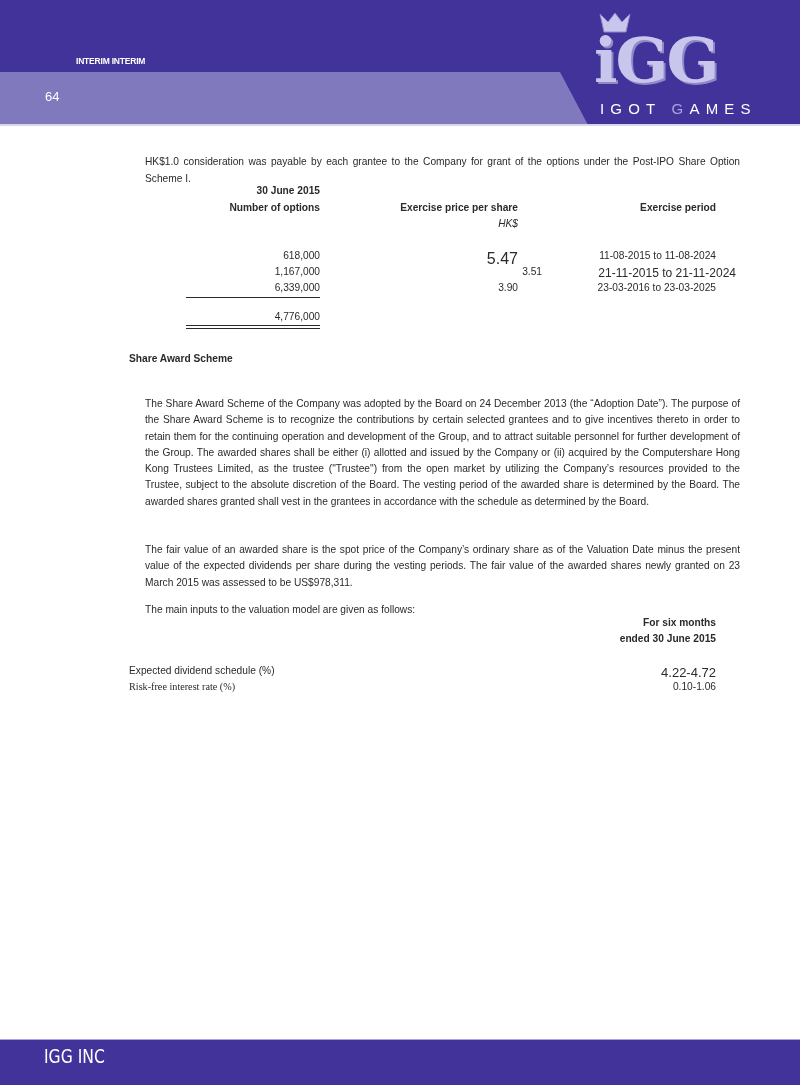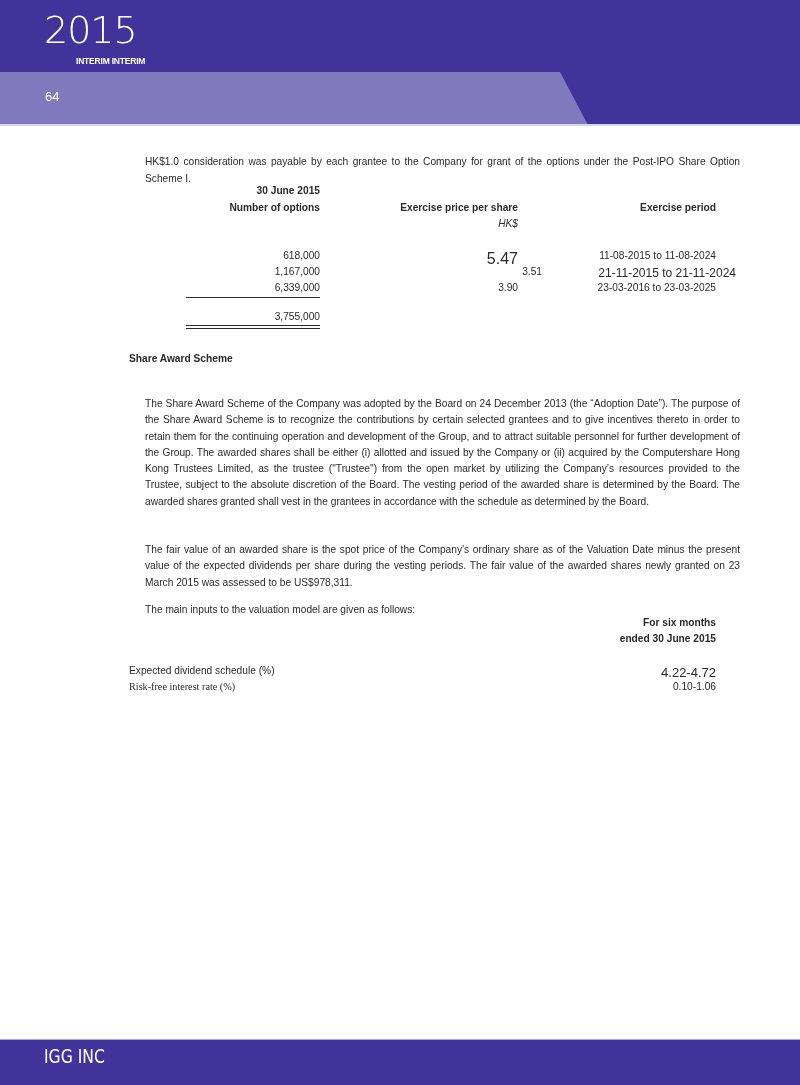--- a/index.html
+++ b/index.html
@@ -39,24 +39,30 @@
   .footer { position:absolute; left:0; top:1040px; width:800px; height:45px; background:#41339a; }
   .footer-top { position:absolute; left:0; top:1039px; width:800px; height:1px; background:#a9a5dd; }
   .footer-name { position:absolute; left:44px; top:1045px; color:#ffffff; font-family:"DejaVu Sans", sans-serif;
                  font-size:19px; transform:scaleX(0.82); transform-origin:left; }
 </style>
 </head>
 <body>
 
 <div class="header">
   <div class="band"></div>
-  <div class="year">2015</div>
   <div class="report-label">INTERIM INTERIM</div>
   <div class="page-num">64</div>
 
+  <div class="logo">
+    <svg class="logo-crown" width="34" height="22" viewBox="0 0 34 22">
+      <polygon points="2,2 10,10 17,1 24,10 32,2 28,20 6,20" fill="#c9c6ee" stroke="#8d88c8" stroke-width="1"></polygon>
+    </svg>
+    <div class="logo-letters">iGG</div>
+    <div class="logo-tag"><span>IGOT </span><span class="g">G</span><span>AMES</span></div>
+  </div>
 </div>
 <div class="underline-strip"></div>
 
 <p class="p-intro" style="font-size:10.2px; line-height:16.5px;">HK$1.0 consideration was payable by each grantee to the Company for grant of the options under the Post-IPO Share Option Scheme I.</p>
 
 <div>
   <div class="hdr" style="left:200px; width:120px; top:185px; font-size:10.2px;">30 June 2015</div>
   <div class="hdr" style="left:160px; width:160px; top:202px; font-size:10.2px;">Number of options</div>
   <div class="hdr" style="left:340px; width:178px; top:202px; font-size:10.2px;">Exercise price per share</div>
   <div class="cell" style="left:440px; width:78px; top:218px; font-size:10.2px; font-style:italic;">HK$</div>
@@ -72,21 +78,21 @@
     <div class="cell" style="left:464px; width:78px; top:266px; font-size:10.2px;">3.51</div>
     <div class="cell" style="left:560px; width:176px; top:266px; font-size:12px;">21-11-2015 to 21-11-2024</div>
   </div>
   <div>
     <div class="cell" style="left:200px; width:120px; top:282px; font-size:10.2px;">6,339,000</div>
     <div class="cell" style="left:440px; width:78px; top:282px; font-size:10.2px;">3.90</div>
     <div class="cell" style="left:540px; width:176px; top:282px; font-size:10.2px;">23-03-2016 to 23-03-2025</div>
   </div>
 
   <div class="rule" style="left:186px; width:134px; top:297px;"></div>
-  <div class="cell" style="left:200px; width:120px; top:311px; font-size:10.2px;">3,755,000</div>
+  <div class="cell" style="left:200px; width:120px; top:311px; font-size:10.2px;">4,776,000</div>
   <div class="rule" style="left:186px; width:134px; top:325px;"></div>
   <div class="rule" style="left:186px; width:134px; top:328px;"></div>
 </div>
 
 <div class="section-title">Share Award Scheme</div>
 <p class="p-award">The Share Award Scheme of the Company was adopted by the Board on 24 December 2013 (the “Adoption Date”). The purpose of the Share Award Scheme is to recognize the contributions by certain selected grantees and to give incentives thereto in order to retain them for the continuing operation and development of the Group, and to attract suitable personnel for further development of the Group. The awarded shares shall be either (i) allotted and issued by the Company or (ii) acquired by the Computershare Hong Kong Trustees Limited, as the trustee ("Trustee") from the open market by utilizing the Company’s resources provided to the Trustee, subject to the absolute discretion of the Board. The vesting period of the awarded share is determined by the Board. The awarded shares granted shall vest in the grantees in accordance with the schedule as determined by the Board.</p>
 <p class="p-fair">The fair value of an awarded share is the spot price of the Company’s ordinary share as of the Valuation Date minus the present value of the expected dividends per share during the vesting periods. The fair value of the awarded shares newly granted on 23 March 2015 was assessed to be US$978,311.</p>
 <p class="p-inputs">The main inputs to the valuation model are given as follows:</p>
 
 <div>

